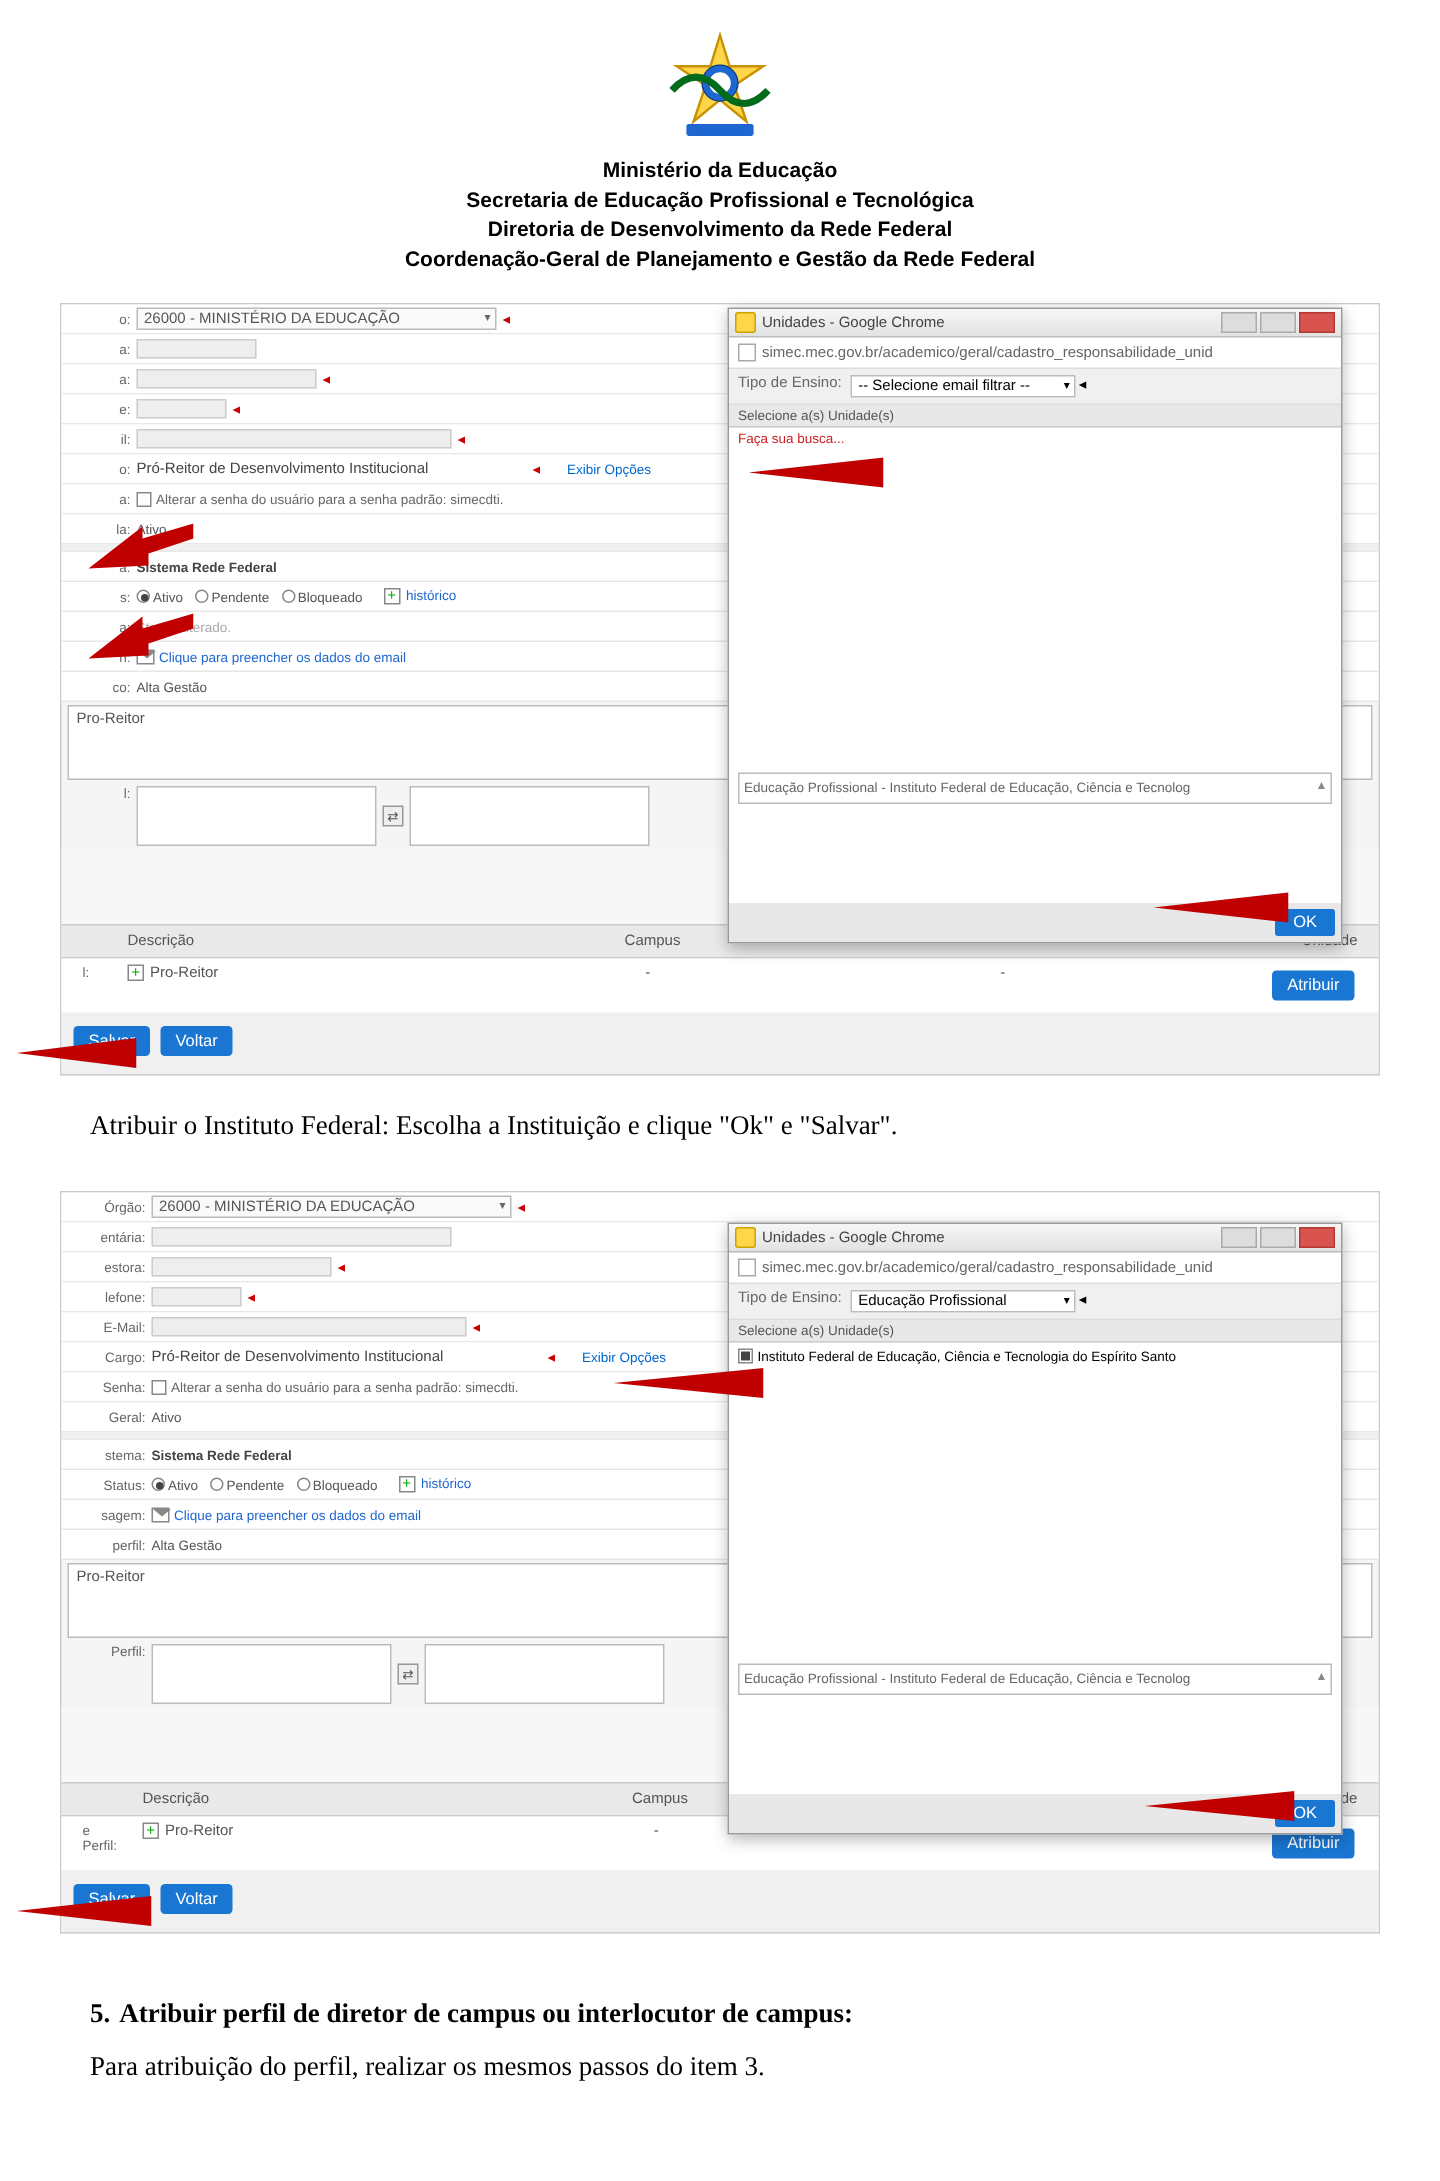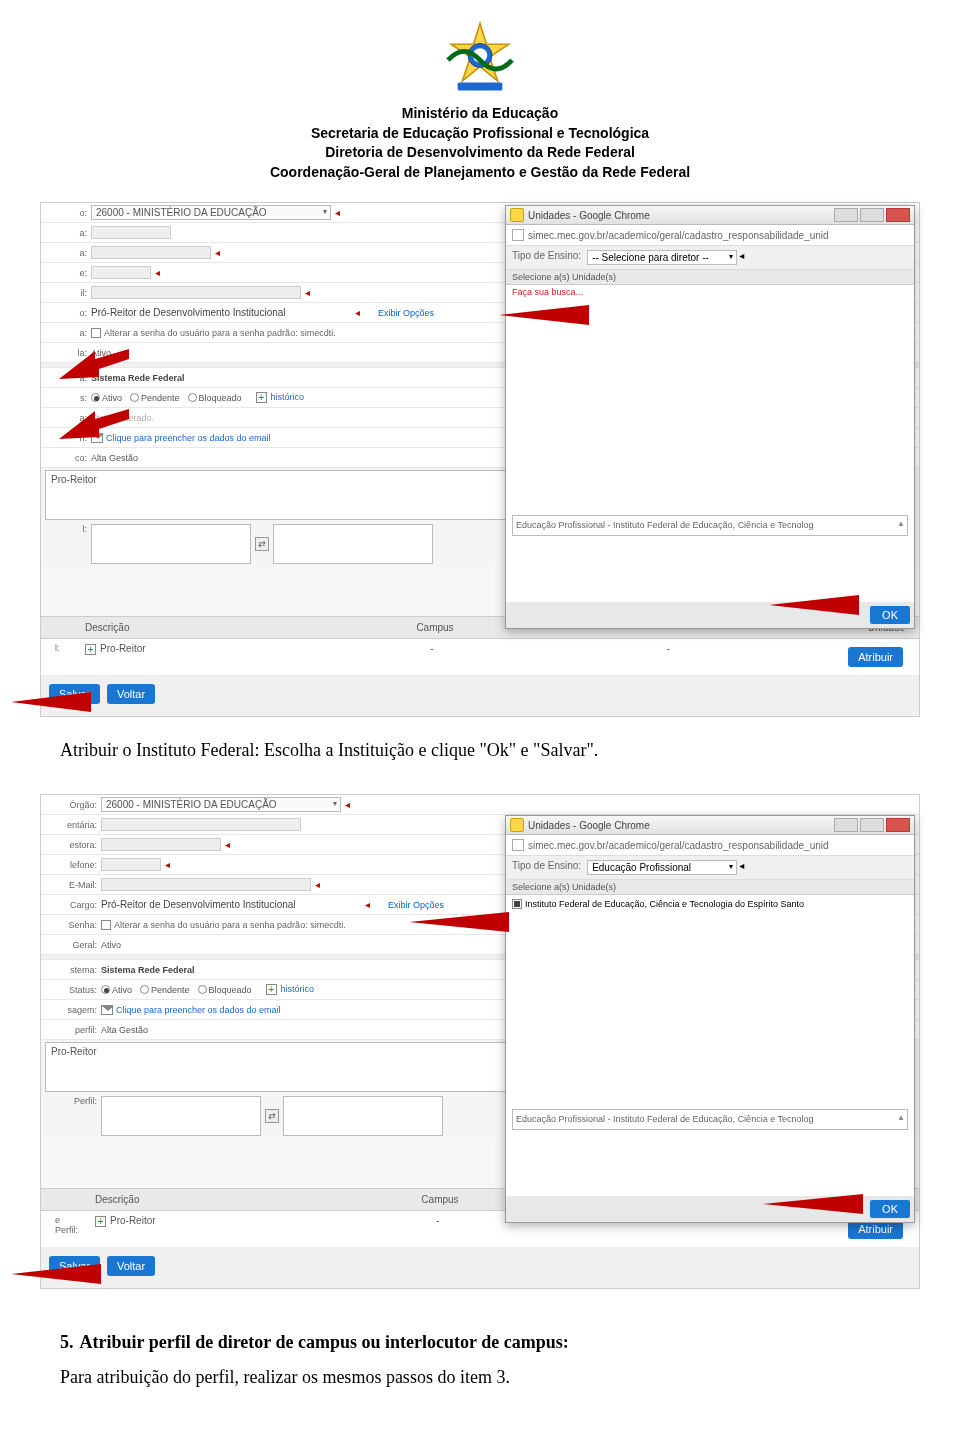--- a/index.html
+++ b/index.html
@@ -42,21 +42,21 @@
   .tbl-hdr div{padding:2px 8px;}
   .tbl-row { display:flex; background:#fff; font-size:10px; color:#555; padding:2px 6px; border-bottom:1px solid #eee;}
   .tbl-row div{padding:2px 8px;}
   .plus-ico{display:inline-block;width:11px;height:11px;border:1px solid #888;color:#0a0;font-size:10px;line-height:9px;text-align:center;margin-right:4px;vertical-align:middle;}
   
   .btn { display:inline-block; background:#1976d2; color:#fff; border-radius:3px; padding:4px 10px; font-size:11px; margin:4px 2px; }
   .btn.atr{background:#1976d2;}
   .bottom-btns{padding:4px 6px 8px; background:#f0f0f0;}
   .atr-cell{text-align:right;flex:1;}
   
-  .popup { position:absolute; top:2px; right:4px; width:410px; border:1px solid #999; background:#fff; box-shadow:0 3px 10px rgba(0,0,0,.3); font-size:10px; z-index:5; }
+  .popup { position:absolute; top:2px; right:24px; width:410px; border:1px solid #999; background:#fff; box-shadow:0 3px 10px rgba(0,0,0,.3); font-size:10px; z-index:5; }
   .popup-titlebar{display:flex;align-items:center;background:linear-gradient(#f7f7f7,#e2e2e2);border-bottom:1px solid #bbb;padding:2px 4px;}
   .popup-titlebar .fav{width:14px;height:14px;background:#ffd54a;border-radius:2px;display:inline-block;margin-right:4px;border:1px solid #c9a500;}
   .popup-titlebar .ttl{flex:1;color:#444;font-size:10px;}
   .winctl{display:flex;gap:2px;}
   .winctl span{width:24px;height:14px;background:#ddd;border:1px solid #aaa;display:inline-block;}
   .winctl .close{background:#d9534f;border-color:#b33a36;}
   .popup-url{padding:4px 6px;border-bottom:1px solid #ddd;color:#666;font-size:10px;display:flex;align-items:center;}
   .popup-url .pg{width:12px;height:12px;border:1px solid #aaa;margin-right:4px;background:#fff;}
   .popup-section-hdr{background:#f0f0f0;padding:4px 6px;border-bottom:1px solid #ddd;display:flex;align-items:flex-start;}
   .popup-section-hdr .lab{color:#666;margin-right:6px;}
@@ -216,21 +216,21 @@
             <span></span>
             <span class="close"></span>
           </span>
       </div>
       <div class="popup-url">
           <span class="pg"></span>
           <span>simec.mec.gov.br/academico/geral/cadastro_responsabilidade_unid</span>
         </div>
       <div class="popup-section-hdr" style="position:relative;">
         <span class="lab">Tipo de Ensino:</span>
-        <span class="sel">-- Selecione para diretor --</span>
+        <span class="sel">-- Selecione email filtrar --</span>
         <span class="chip-red" style="margin-left:2px;">◂</span>
       </div>
       <div class="popup-subhdr">Selecione a(s) Unidade(s)</div>
       <div class="popup-redtext">Faça sua busca...</div>
       <div class="popup-body"></div>
       <div class="popup-result"><span>Educação Profissional - Instituto Federal de Educação, Ciência e Tecnolog</span><span class="scroll-up">▲</span></div>
       <div style="height:60px;"></div>
       <div class="popup-footer">
           <span class="ok">OK</span>
         </div>

